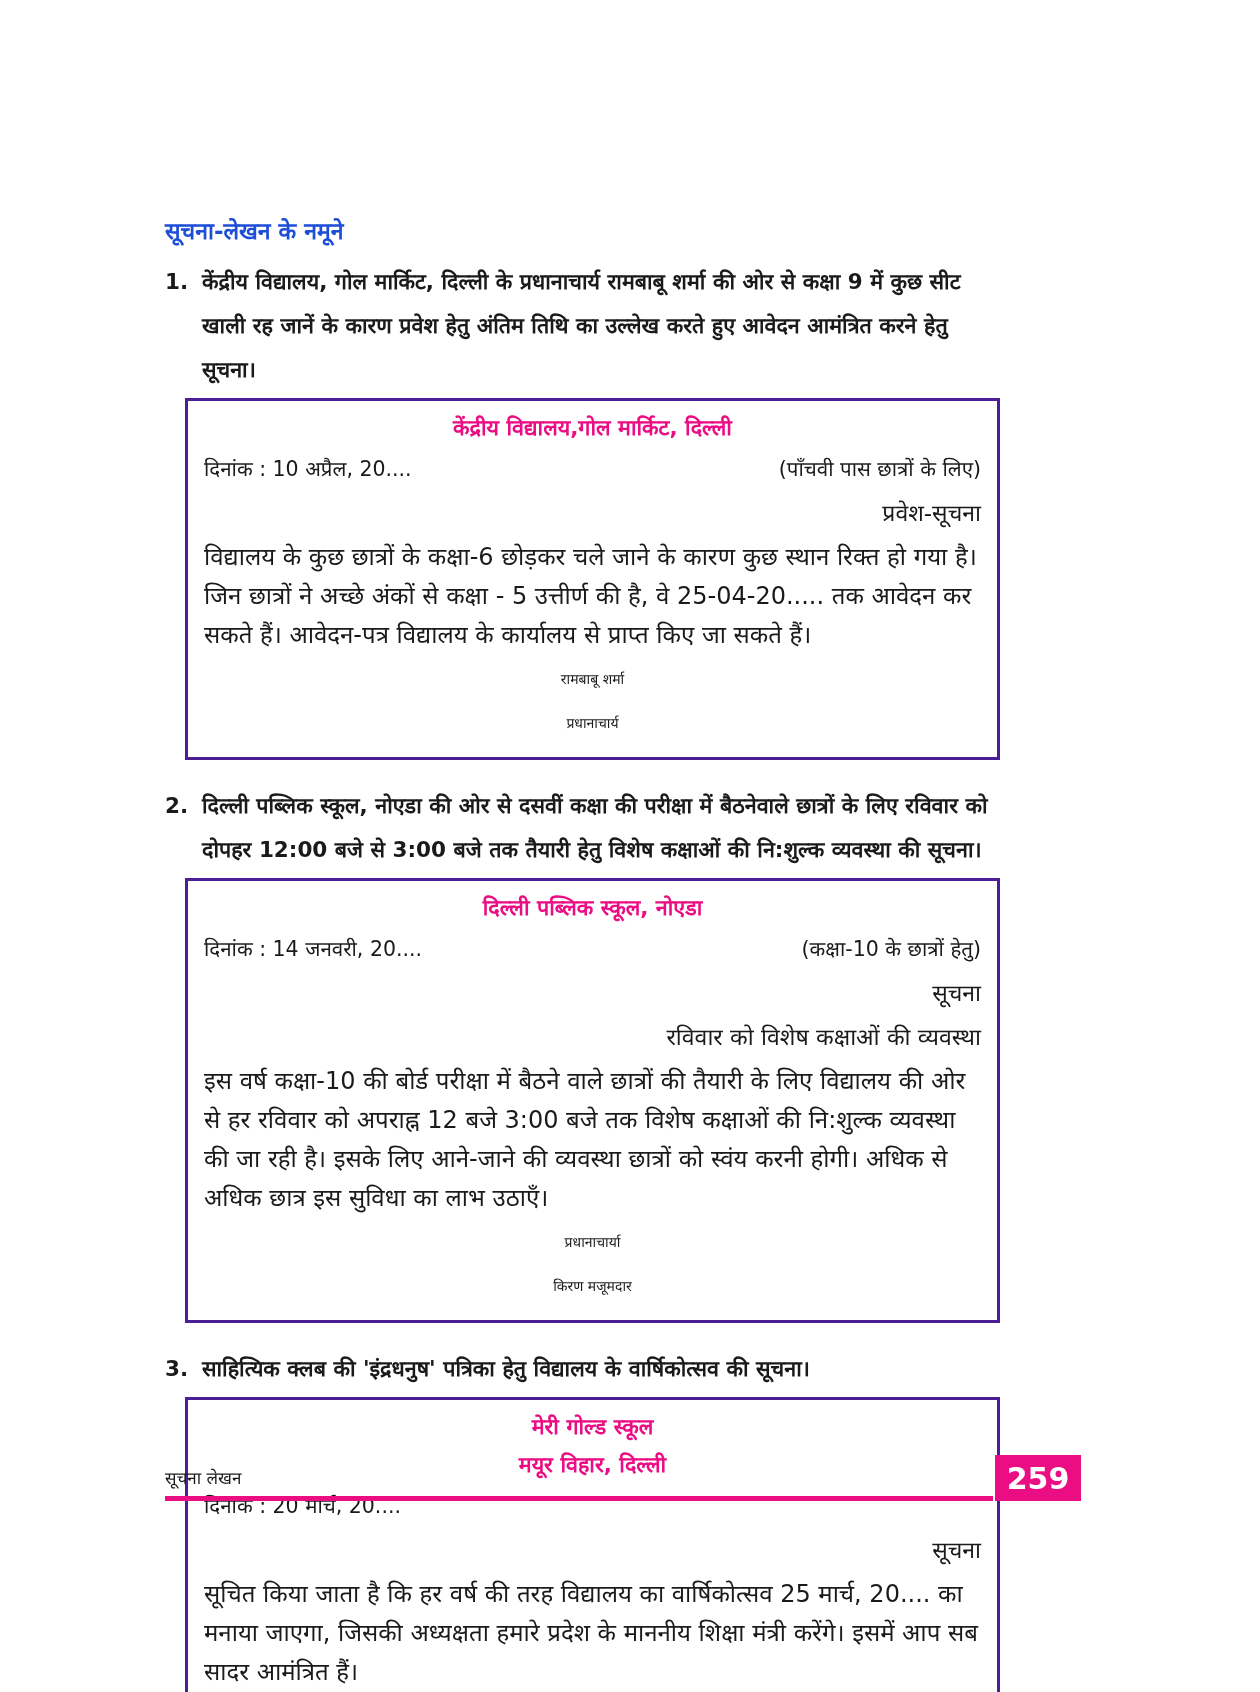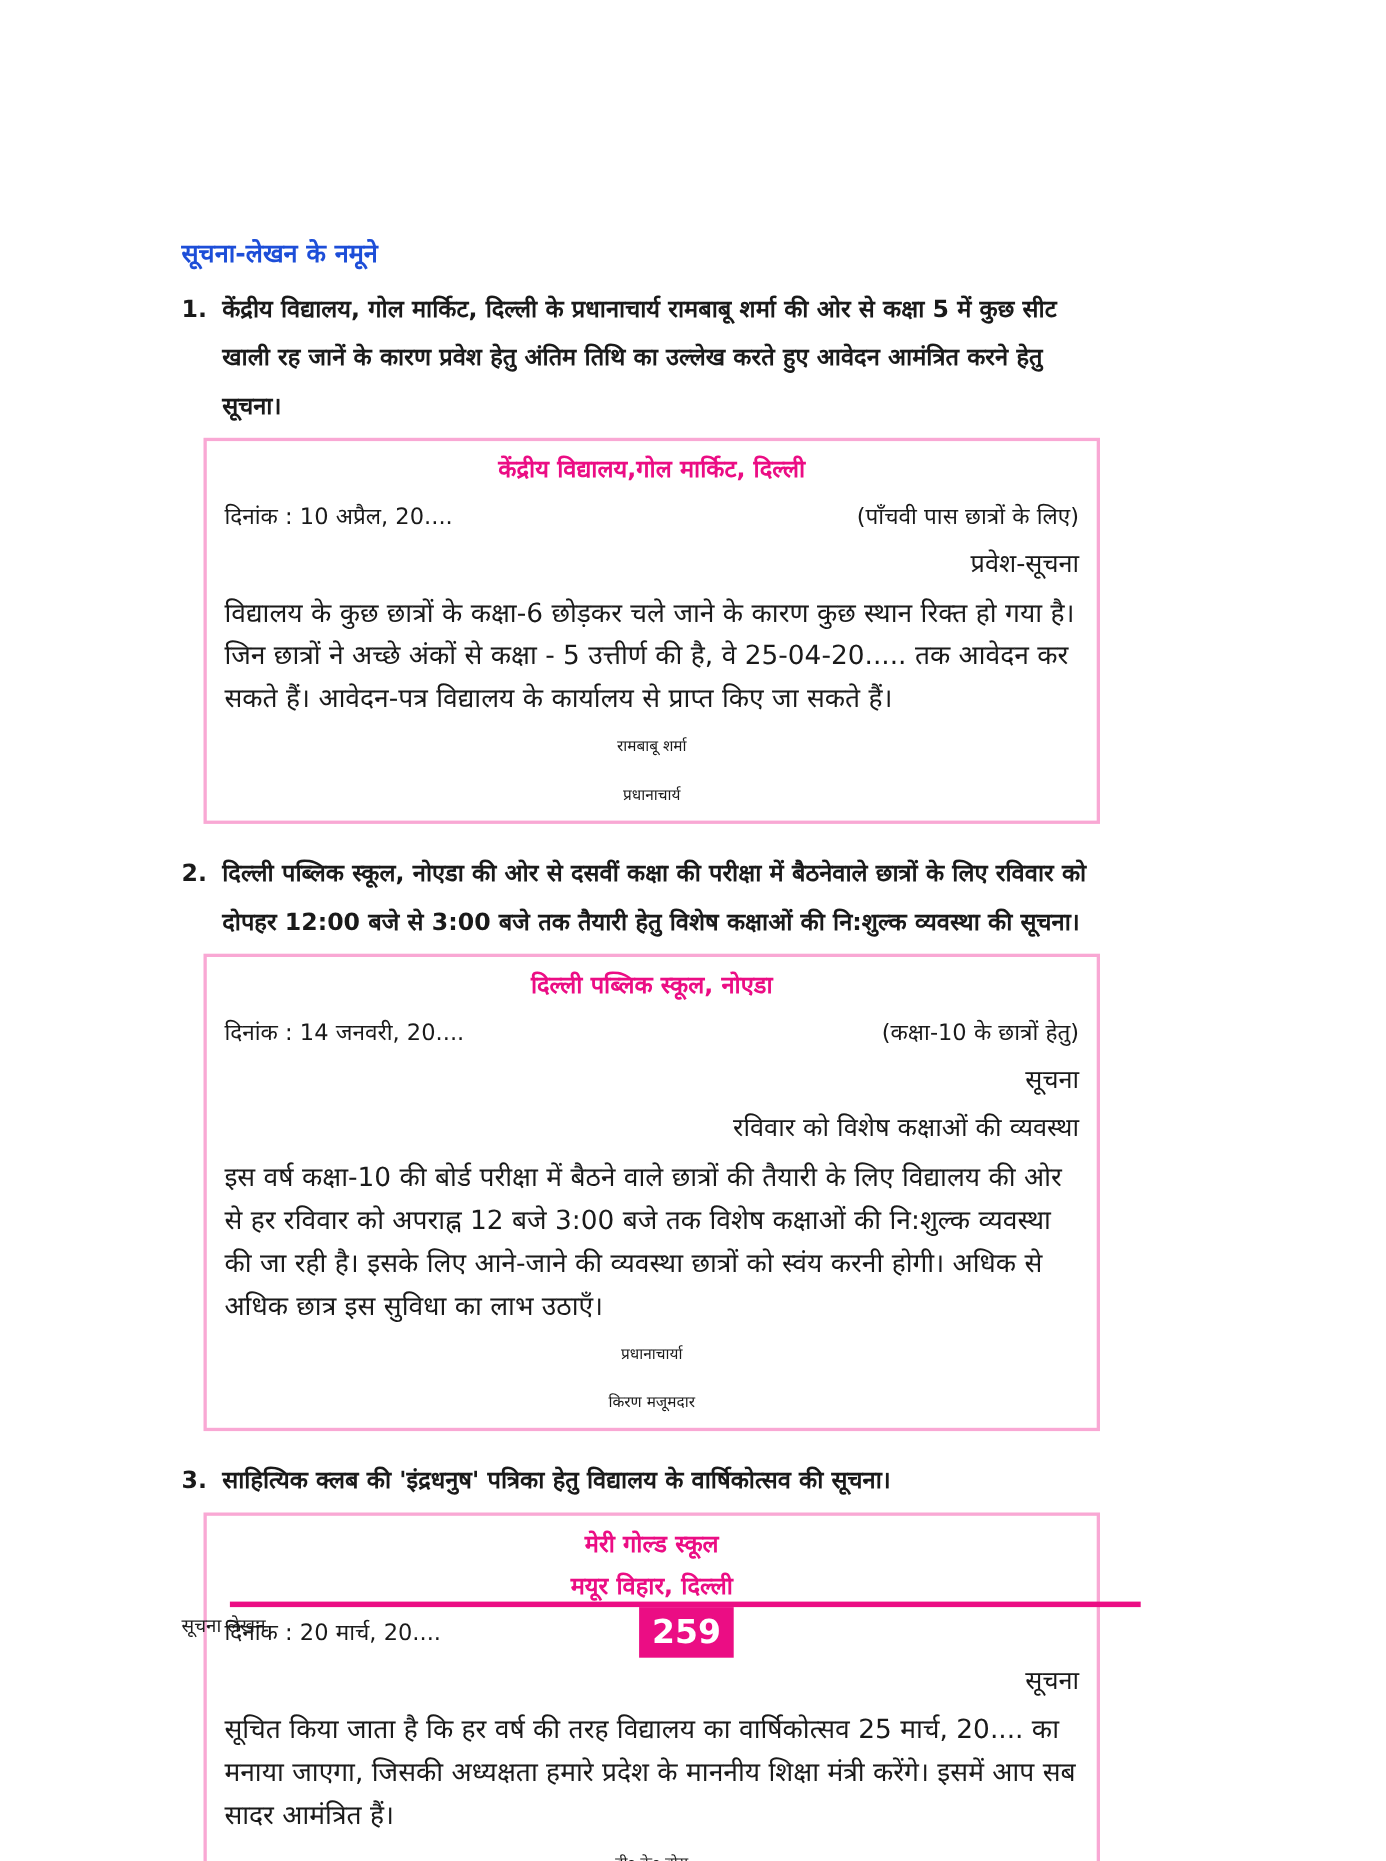--- a/index.html
+++ b/index.html
@@ -34,22 +34,22 @@
   }
   .item .num{
     width:37px;
     flex:none;
   }
   .item .itext{flex:1;}
   .notice-box{
     box-sizing:border-box;
     width:815px;
     margin:6px 16px 24px 20px;
-    border:3px solid #f9a8d4;
-    padding:8px 16px 1px 16px;
+    border:3px solid #4c1d95;
+    padding:8px 16px 12px 16px;
     background:#ffffff;
   }
   .ntitle{
     text-align:center;
     color:#EB0D84;
     font-weight:bold;
     font-size:21.5px;
     line-height:38px;
   }
   .nrow{
@@ -73,22 +73,21 @@
     font-size:14px;
     line-height:44px;
     text-align:center;
   }
   .footer-rule-row{
     position:absolute;
     left:165px;
     top:1455px;
     width:916px;
     display:flex;
-    align-items:center;
-    flex-direction:column;
+    align-items:flex-end;
   }
   .footer-rule{
     width:828px;
     height:5px;
     background:#EB0D84;
     margin-top:1px;
   }
   .page-number-box{
     width:86px;
     height:46px;
@@ -113,21 +112,21 @@
 </head>
 <body>
 
 <div class="page">
   <div class="content">
 
     <h2 class="section-heading">सूचना-लेखन के नमूने</h2>
 
     <div class="item">
       <span class="num">1.</span>
-      <span class="itext">केंद्रीय विद्यालय, गोल मार्किट, दिल्ली के प्रधानाचार्य रामबाबू शर्मा की ओर से कक्षा 5 में कुछ सीट खाली रह जानें के कारण प्रवेश हेतु अंतिम तिथि का उल्लेख करते हुए आवेदन आमंत्रित करने हेतु सूचना।</span>
+      <span class="itext">केंद्रीय विद्यालय, गोल मार्किट, दिल्ली के प्रधानाचार्य रामबाबू शर्मा की ओर से कक्षा 9 में कुछ सीट खाली रह जानें के कारण प्रवेश हेतु अंतिम तिथि का उल्लेख करते हुए आवेदन आमंत्रित करने हेतु सूचना।</span>
     </div>
 
     <div class="notice-box">
       <div class="ntitle">केंद्रीय विद्यालय,गोल मार्किट, दिल्ली</div>
       <div class="nrow">
         <span>दिनांक : 10 अप्रैल, 20....</span>
         <span>(पाँचवी पास छात्रों के लिए)</span>
       </div>
       <div class="nsub">प्रवेश-सूचना</div>
       <p class="nbody">विद्यालय के कुछ छात्रों के कक्षा-6 छोड़कर चले जाने के कारण कुछ स्थान रिक्त हो गया है। जिन छात्रों ने अच्छे अंकों से कक्षा - 5 उत्तीर्ण की है, वे 25-04-20..... तक आवेदन कर सकते हैं। आवेदन-पत्र विद्यालय के कार्यालय से प्राप्त किए जा सकते हैं।</p>

